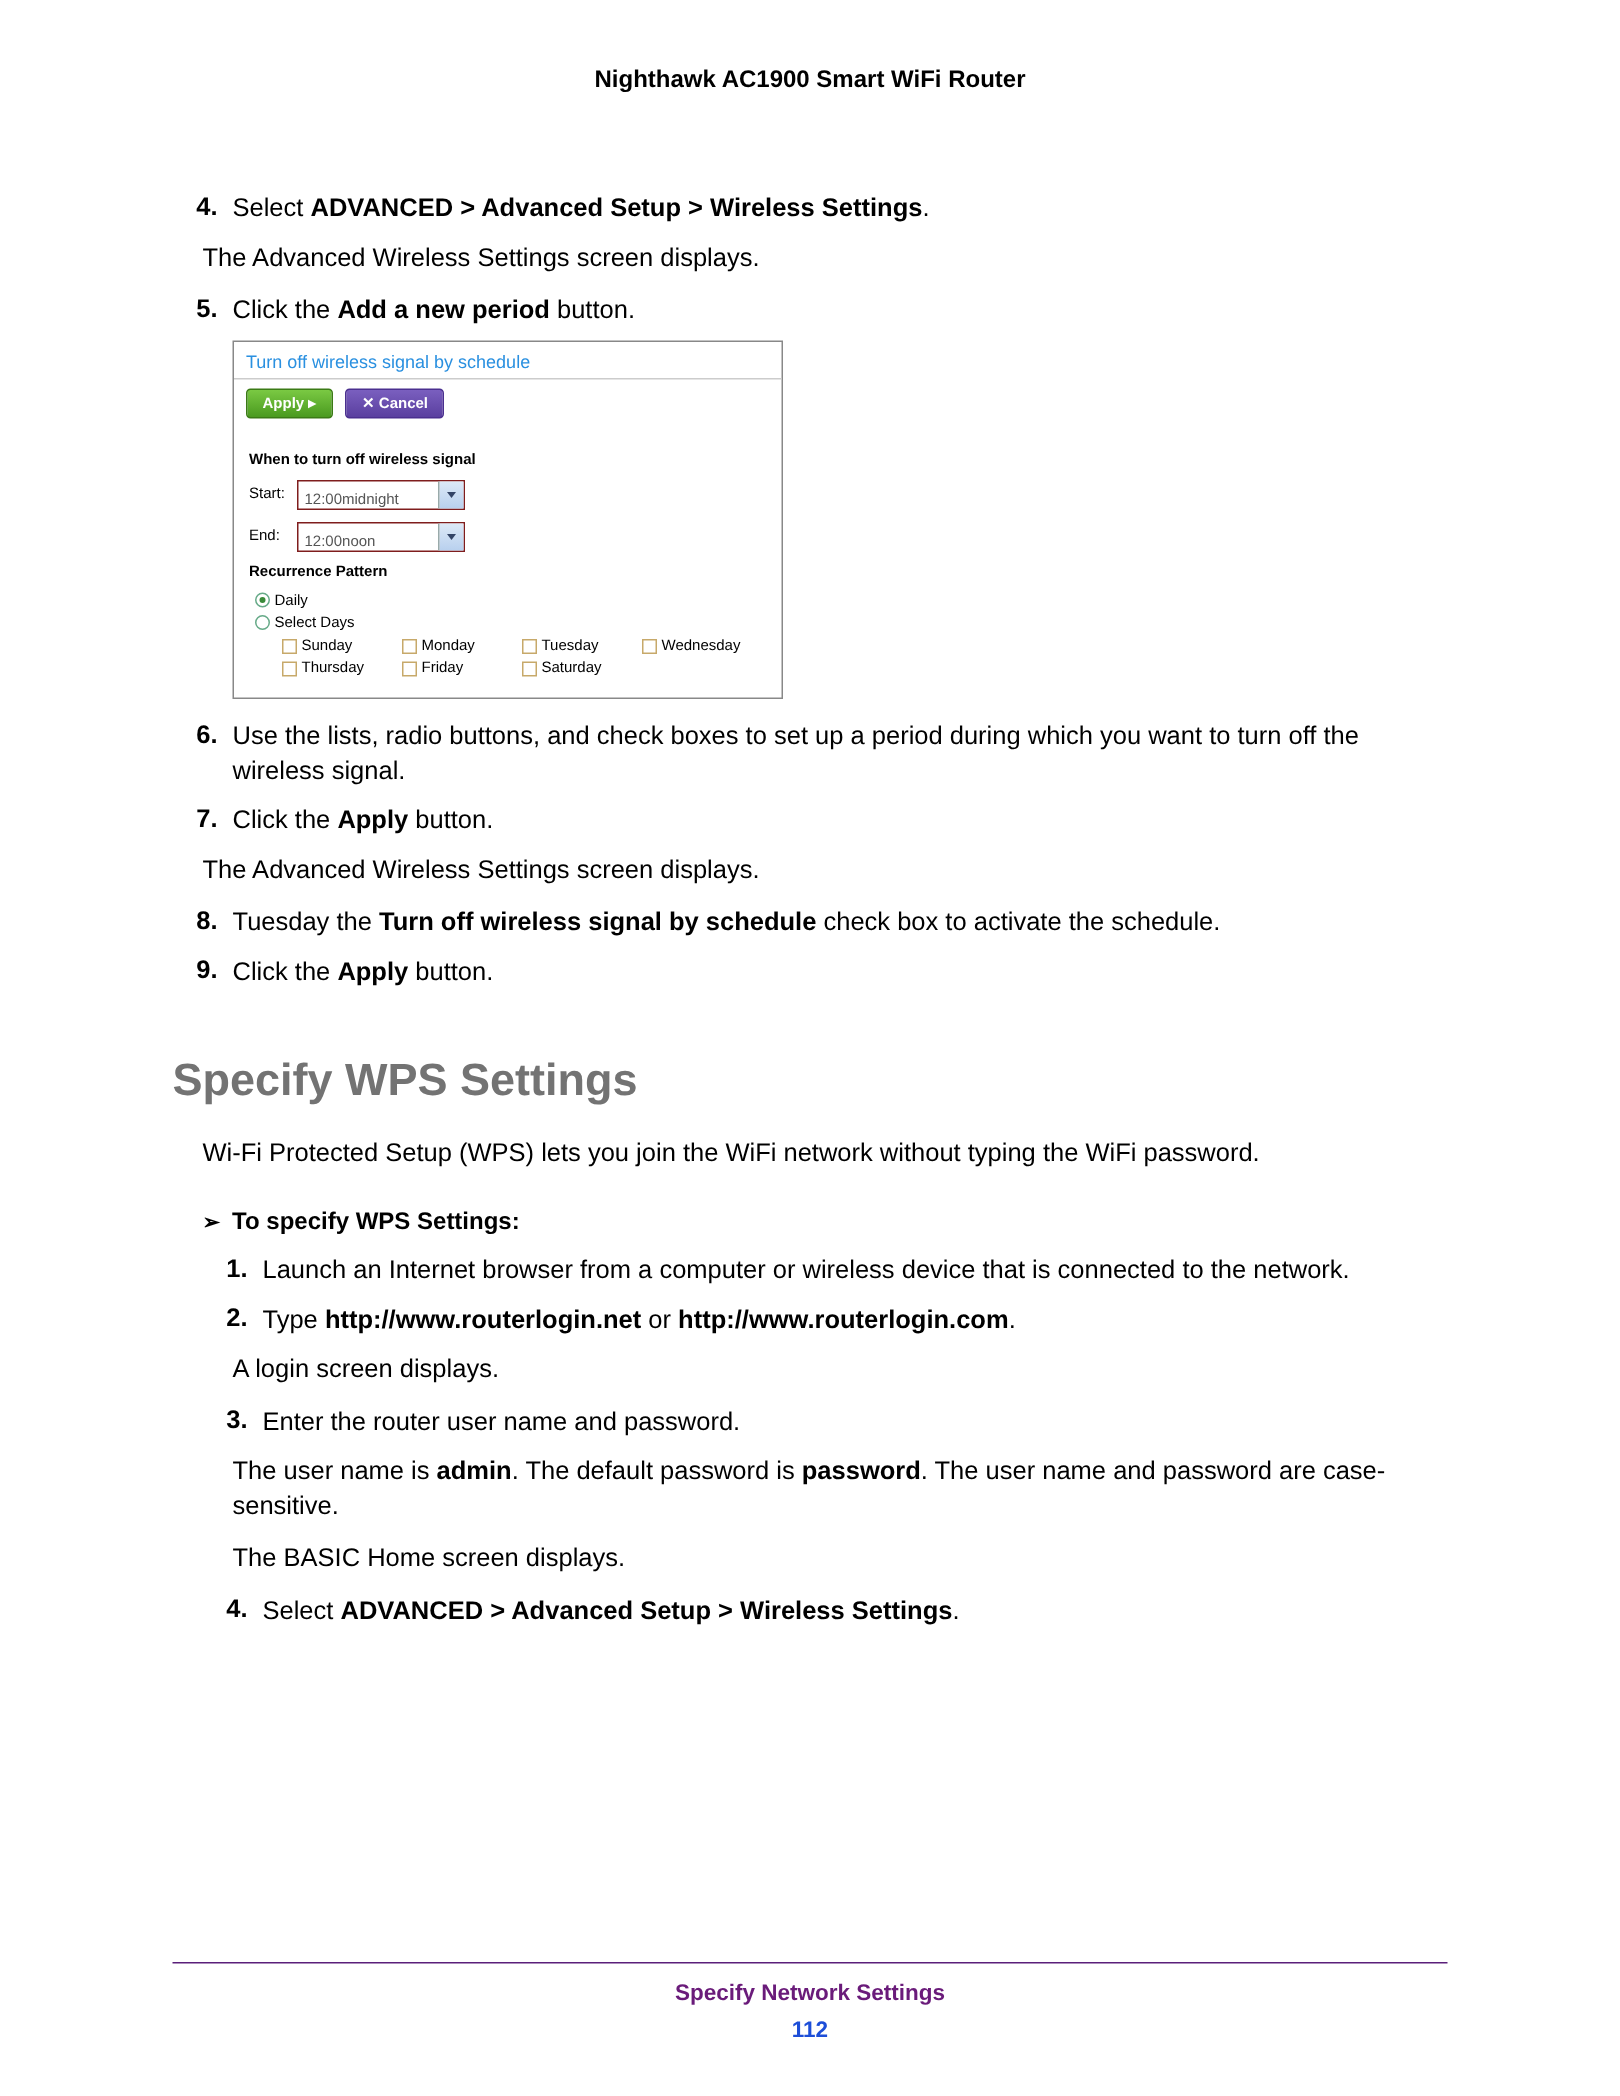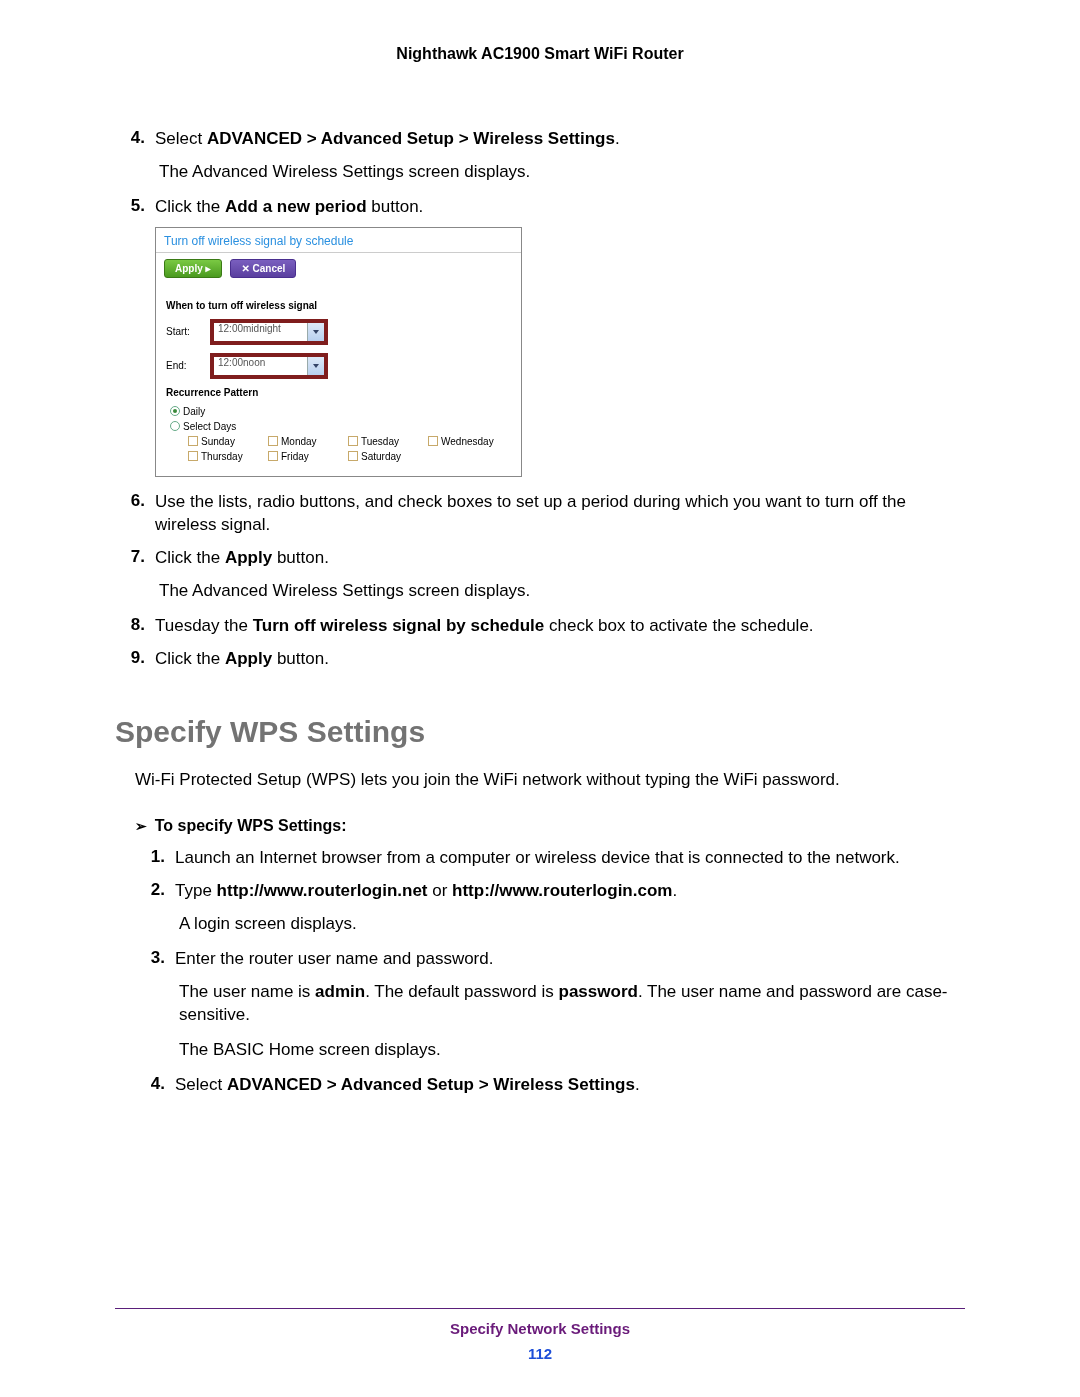--- a/index.html
+++ b/index.html
@@ -34,21 +34,21 @@
     font-size: 17px;
     text-align: right;
     padding-right: 10px;
   }
   .step-text {
     flex: 1;
     font-size: 17px;
     line-height: 1.35;
   }
   .step-sub {
-    margin-left: 44px;
+    margin-left: 20px;
     font-size: 17px;
     line-height: 1.35;
     margin-top: 10px;
     margin-bottom: 12px;
   }
   .b { font-weight: bold; }
   .section-heading {
     color: #737373;
     font-size: 30px;
     font-weight: bold;
@@ -155,26 +155,25 @@
     align-items: center;
     margin-bottom: 8px;
     font-size: 10px;
   }
   .ss-row .lbl {
     width: 32px;
     color: #000;
   }
   .ss-select {
     display: flex;
-    align-items: flex-start;
-    border: 4px solid #7f1d1d;
+    align-items: flex-end;
+    border: 1px solid #7f1d1d;
     height: 18px;
     width: 110px;
     background: #fff;
-    margin-left: 12px;
   }
   .ss-select .val {
     flex: 1;
     padding: 0 4px;
     color: #555;
     font-size: 10px;
   }
   .ss-select .dd {
     width: 16px;
     height: 100%;
@@ -216,21 +215,21 @@
     background: #fff;
   }
   .recur-row {
     display: flex;
     flex-wrap: wrap;
     padding-left: 22px;
     gap: 0;
   }
   .day-cell {
     display: flex;
-    align-items: flex-start;
+    align-items: flex-end;
     width: 80px;
     font-size: 10px;
     margin-bottom: 4px;
   }
   .opt-row {
     display: flex;
     align-items: center;
     font-size: 10px;
     margin-bottom: 4px;
     padding-left: 4px;

